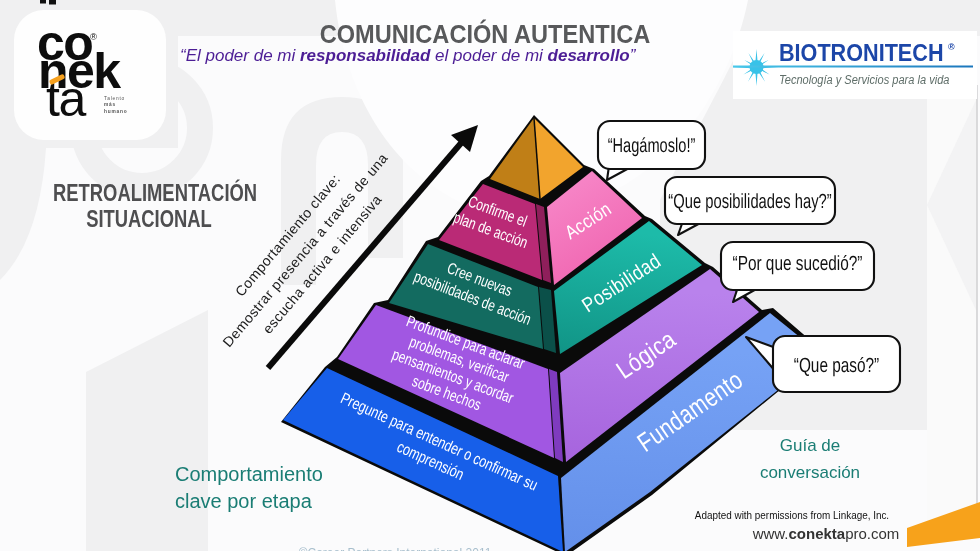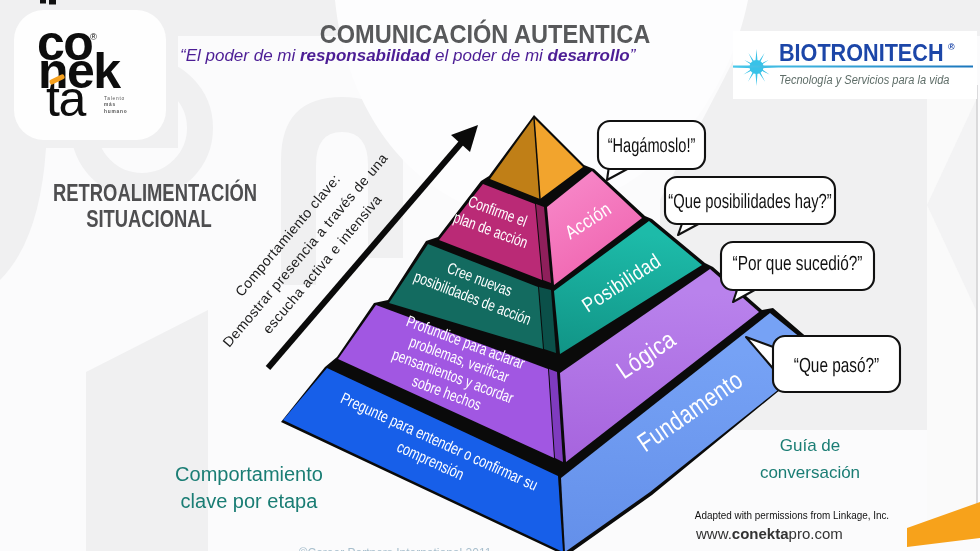--- a/index.html
+++ b/index.html
@@ -144,17 +144,17 @@
 <div class="facetext" style="left:414px;top:201px;width:160px;font-size:16px;line-height:20px;transform:rotate(20deg) scaleX(0.75);">Confirme el<br>plan de acción</div>
 <div class="facetext" style="left:381px;top:269px;width:190px;font-size:16px;line-height:20px;transform:rotate(21deg) scaleX(0.75);">Cree nuevas<br>posibilidades de acción</div>
 <div class="facetext" style="left:361px;top:332px;width:190px;font-size:16px;line-height:18px;transform:rotate(20.5deg) scaleX(0.75);">Profundice para aclarar<br>problemas, verificar<br>pensamientos y acordar<br>sobre hechos</div>
 <div class="facetext" style="left:280px;top:430px;width:310px;font-size:16px;line-height:21px;transform:rotate(24.5deg) scaleX(0.78);">Pregunte para entender o confirmar su<br>comprensión</div>
 
 <div class="facetext" style="left:508px;top:210px;width:160px;font-size:19px;line-height:21px;letter-spacing:0.5px;transform:rotate(-33deg) scaleX(0.85);">Acción</div>
 <div class="facetext" style="left:536px;top:271px;width:170px;font-size:20.5px;line-height:23px;letter-spacing:0.5px;transform:rotate(-33deg) scaleX(0.85);">Posibilidad</div>
 <div class="facetext" style="left:566px;top:341px;width:160px;font-size:25px;line-height:27px;letter-spacing:0.5px;transform:rotate(-34deg) scaleX(0.85);">Lógica</div>
 <div class="facetext" style="left:600px;top:397px;width:180px;font-size:26px;line-height:28px;letter-spacing:0.5px;transform:rotate(-34.5deg) scaleX(0.8);">Fundamento</div>
 
-<div class="abs" style="left:144px;top:461px;width:210px;text-align:center;color:#1A7D74;font-size:20px;line-height:27px;">Comportamiento<br>clave por etapa</div>
+<div class="abs" style="left:175px;top:461px;width:210px;text-align:left;color:#1A7D74;font-size:20px;line-height:27px;">Comportamiento<br>clave por etapa</div>
 <div class="abs" style="left:730px;top:433px;width:160px;text-align:center;color:#1A7D74;font-size:17px;line-height:26.5px;">Guía de<br>conversación</div>
 <div class="abs" style="left:662px;top:509px;width:260px;text-align:center;color:#111;font-size:11px;transform:scaleX(0.9);">Adapted with permissions from Linkage, Inc.</div>
-<div class="abs" style="left:696px;top:525px;width:260px;color:#333;font-size:15px;">www.<b>conekta</b>pro.com</div>
+<div class="abs" style="left:696px;top:525px;width:260px;text-align:center;color:#333;font-size:15px;">www.<b>conekta</b>pro.com</div>
 <div class="abs" style="left:290px;top:546px;width:210px;text-align:center;color:#a8bfcd;font-size:12px;">©Career Partners International 2011</div>
 
 </body></html>

